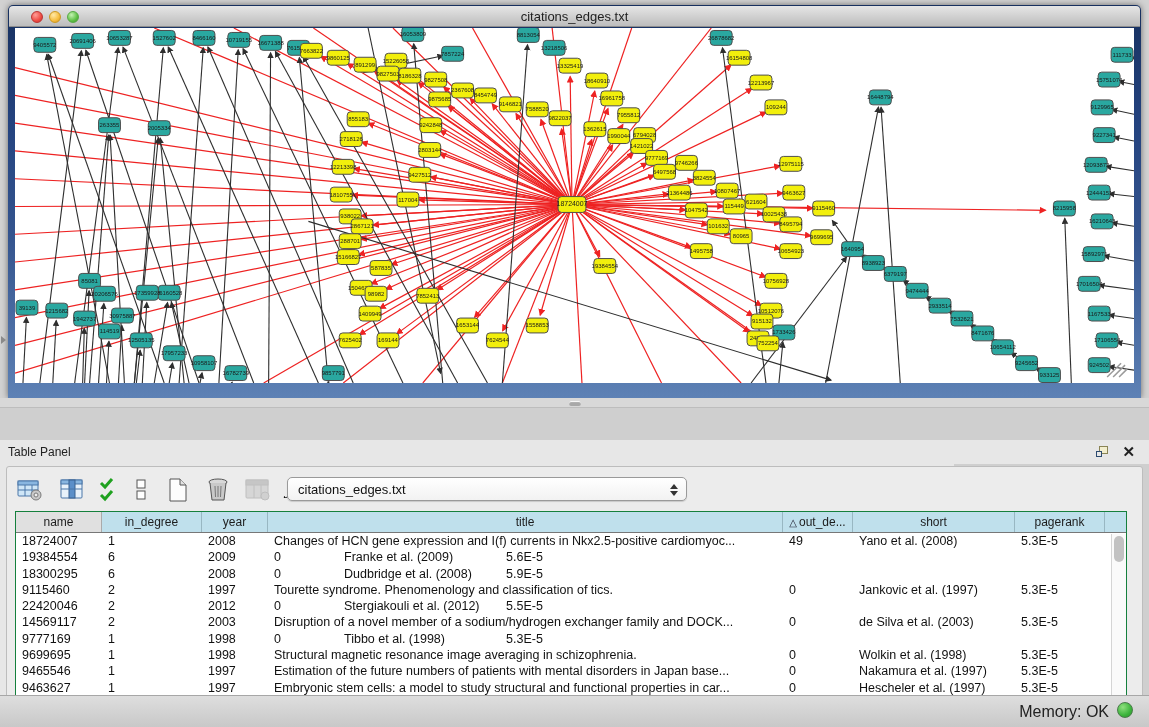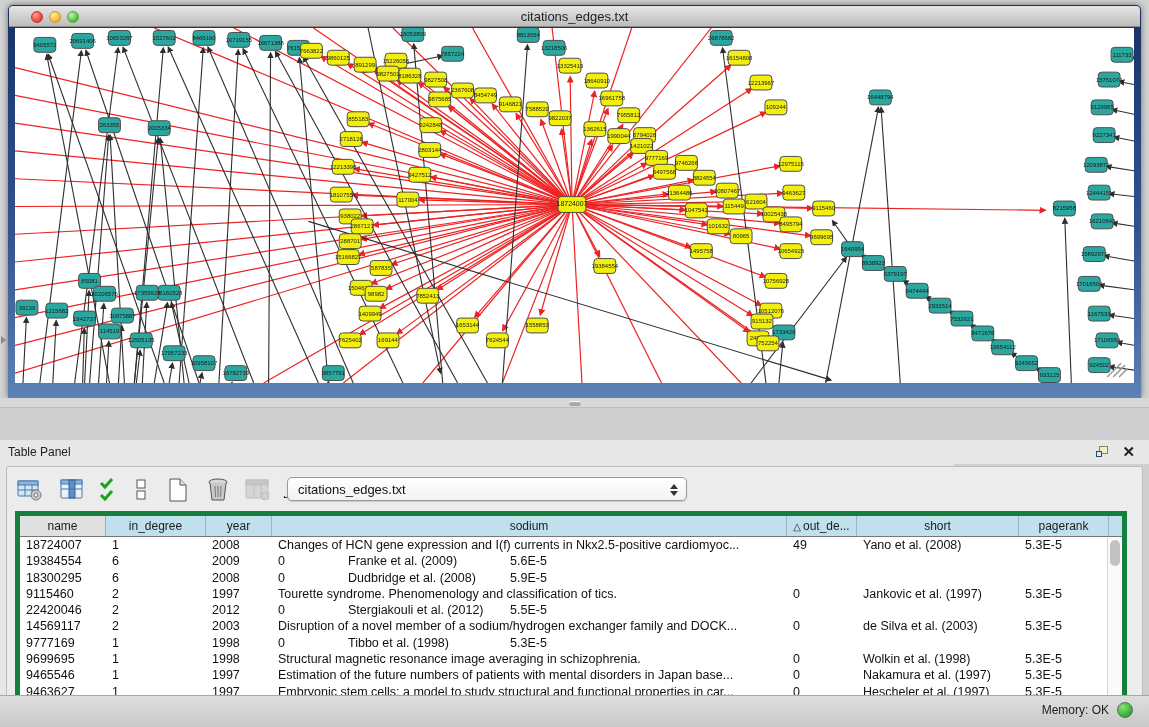--- a/index.html
+++ b/index.html
@@ -51,21 +51,21 @@
   .combo { position:absolute; left:272px; top:4px; width:400px; height:24px; background:linear-gradient(180deg,#ffffff,#f2f2f2);
     border:1px solid #9a9a9a; border-radius:5px; box-shadow:0 1px 1px rgba(0,0,0,.15); }
   .combo-value { position:absolute; left:10px; top:4px; font-size:13px; color:#111; }
   .combo-arrows { position:absolute; right:9px; top:5px; width:8px; height:14px; }
   .combo-arrows .up { position:absolute; left:1px; top:1px; width:0; height:0;
     border-left:4px solid transparent; border-right:4px solid transparent; border-bottom:5px solid #333; }
   .combo-arrows .dn { position:absolute; left:1px; bottom:1px; width:0; height:0;
     border-left:4px solid transparent; border-right:4px solid transparent; border-top:5px solid #333; }
 
   .table-viewport { position:absolute; left:8px; top:44px; width:1112px; height:189px;
-    background:#fff; border:5px solid #15803d; overflow:hidden; }
+    background:#fff; border:1px solid #15803d; overflow:hidden; }
   .thead { display:flex; height:21px; border-bottom:1px solid #777; background:#bfe0ec; }
   .th { font-size:12px; color:#1c1c1c; text-align:center; line-height:21px; border-right:1px solid #98b7c2;
     overflow:hidden; white-space:nowrap; }
   .th.gray { background:#e0e0e0; border-right:1px solid #aaa; }
   .sort-tri { font-size:10px; color:#223; margin-right:2px; }
   .trow { display:flex; height:16.3px; background:#fff; }
   .td { font-size:12.5px; color:#111; line-height:16.3px; overflow:hidden; white-space:nowrap;
     text-overflow:clip; padding-left:6px; }
   .c0{width:86px;} .c1{width:100px;} .c2{width:66px;} .c3{width:515px;} .c4{width:70px;} .c5{width:162px;} .c6{width:90px;}
   .vscroll { position:absolute; right:0; top:22px; bottom:0; width:15px; background:#fafafa; border-left:1px solid #d5d5d5; }
@@ -74,21 +74,21 @@
   .tabs-bar { position:absolute; left:0; top:266px; width:1137px; height:24px; text-align:center; }
   .seg { display:inline-flex; border:1px solid #a8a8a8; border-radius:5px; overflow:hidden; height:20px;
     background:#fbfbfb; box-shadow:0 1px 1px rgba(0,0,0,.12); }
   .seg-btn { font-size:13px; padding:2px 14px; color:#1c1c1c; border-right:1px solid #bcbcbc; line-height:16px; }
   .seg-btn:last-child { border-right:none; }
   .seg-btn.sel { background:linear-gradient(180deg,#828282,#6a6a6a); color:#efefef; }
 
   
   .status-bar { position:absolute; left:0; top:695px; width:1149px; height:32px;
     background:linear-gradient(180deg,#dedede,#c8c8c8); border-top:1px solid #a7a7a7; }
-  .memory-label { position:absolute; right:40px; top:7px; font-size:12px; color:#222; }
+  .memory-label { position:absolute; right:40px; top:7px; font-size:16px; color:#222; }
   .memory-dot { position:absolute; right:16px; top:6px; width:16px; height:16px; border-radius:50%;
     background:radial-gradient(circle at 35% 30%, #8fe07e, #3cb43c 60%, #2a8f2a); border:1px solid #4a7a4a; }
 </style>
 </head>
 <body>
 
 <div class="screen">
 
   <div class="top-area">
     <div class="net-window">
@@ -875,21 +875,21 @@
               <span class="dn"></span>
             </span>
         </div>
       </div>
 
       <div class="table-viewport">
         <div class="thead" id="thead">
             <div class="th c0 gray"><span>name</span></div>
             <div class="th c1"><span>in_degree</span></div>
             <div class="th c2"><span>year</span></div>
-            <div class="th c3"><span>sodium</span></div>
+            <div class="th c3"><span>title</span></div>
             <div class="th c4"><span class="sort-tri">△</span><span>out_de...</span></div>
             <div class="th c5"><span>short</span></div>
             <div class="th c6"><span>pagerank</span></div>
           </div>
         <div id="tbody">
             <div class="trow">
               <div class="td c0">18724007</div>
               <div class="td c1">1</div>
               <div class="td c2">2008</div>
               <div class="td c3">Changes of HCN gene expression and I(f) currents in Nkx2.5-positive cardiomyoc...</div>

